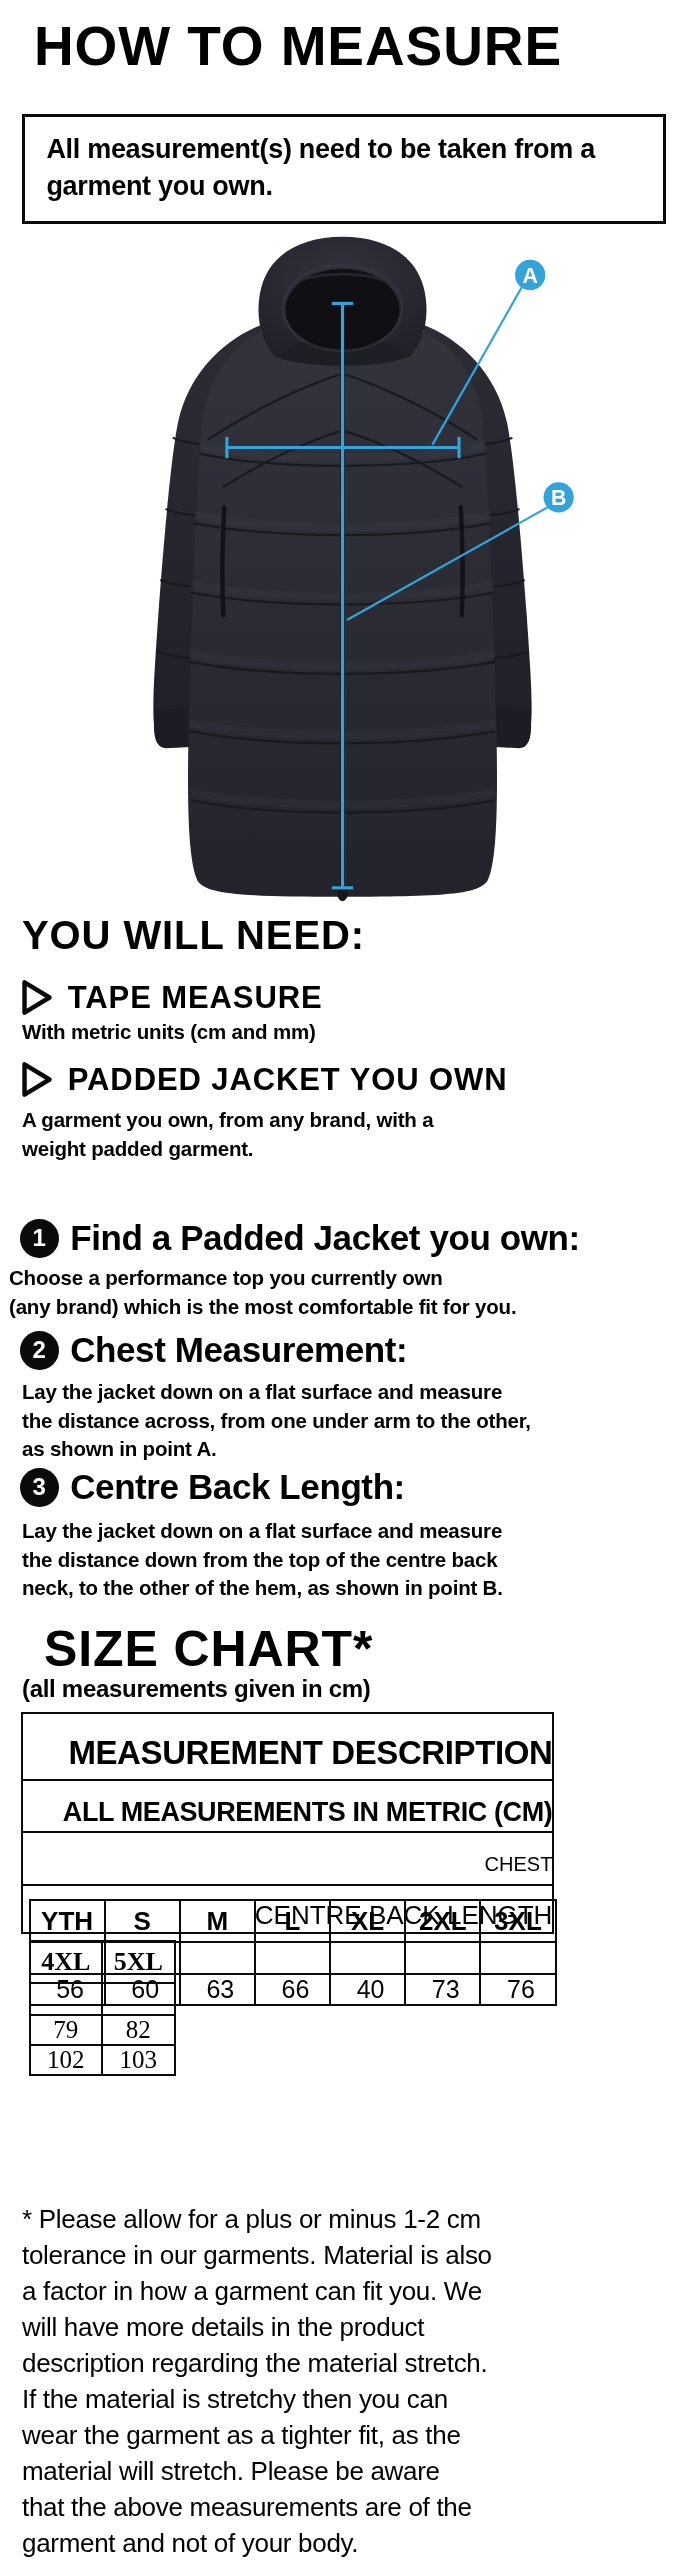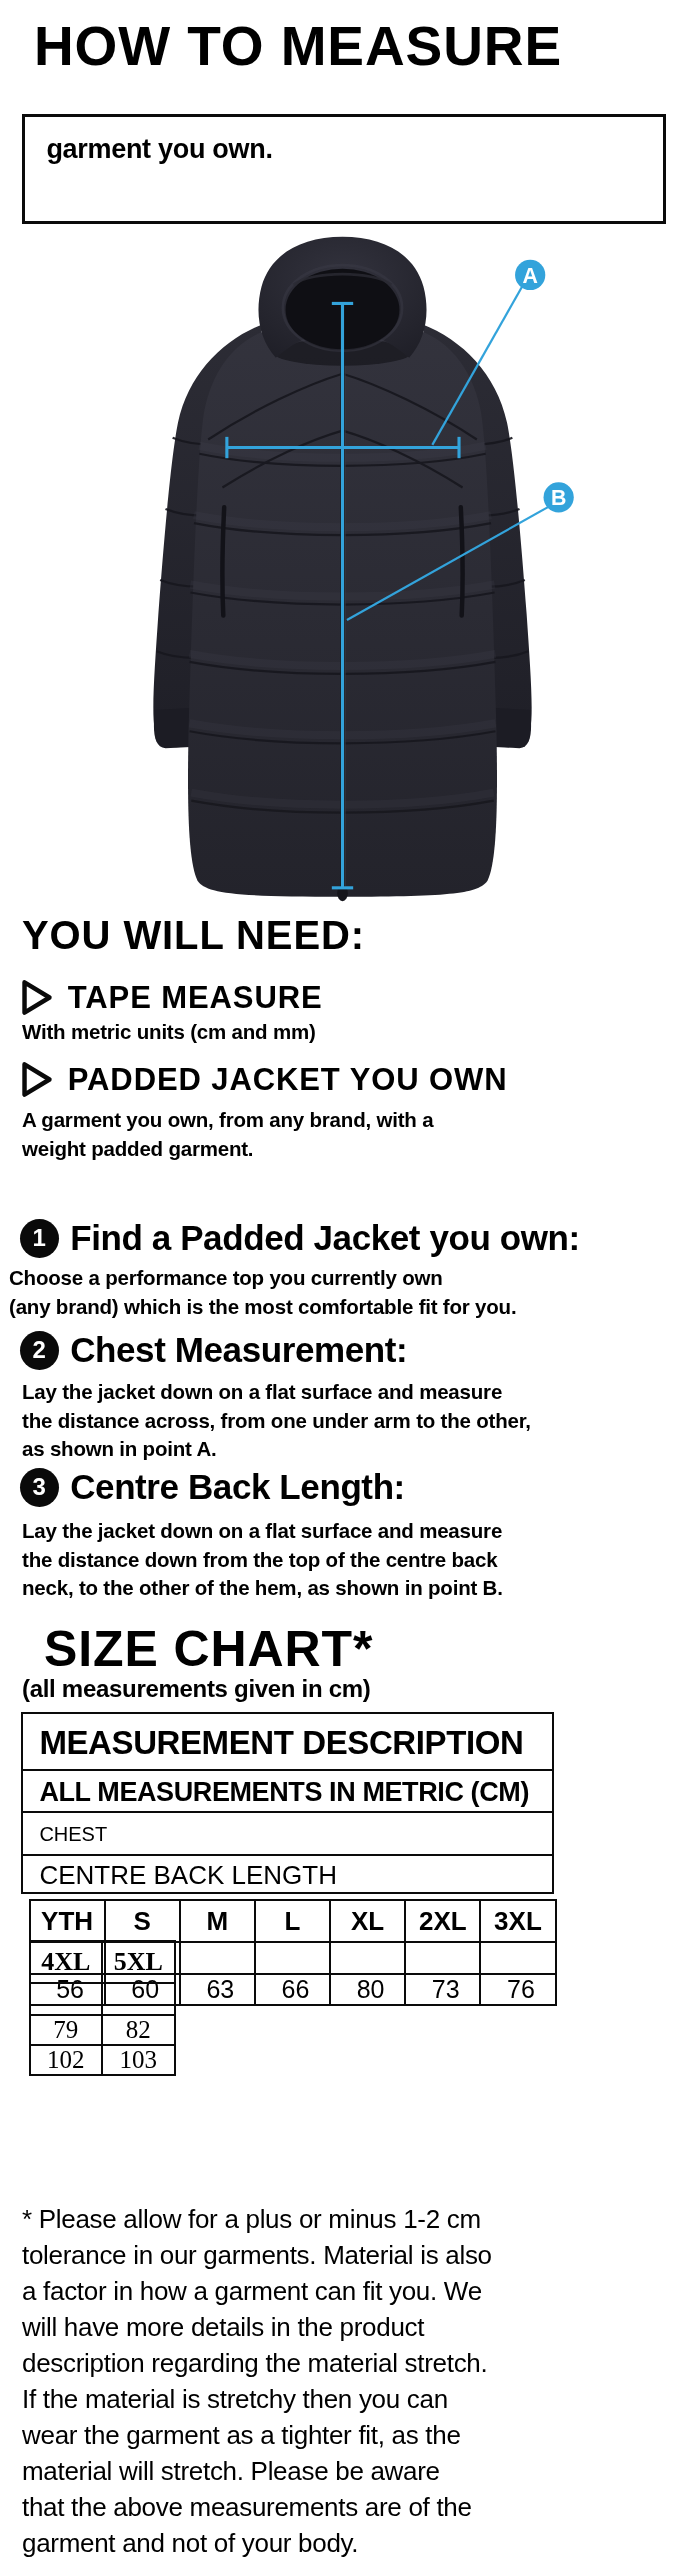--- a/index.html
+++ b/index.html
@@ -19,21 +19,21 @@
   .body-bold{font-size:20.5px;font-weight:700;line-height:28.5px;letter-spacing:-0.2px;white-space:nowrap;}
   .step-head{display:flex;align-items:center;gap:11.6px;}
   .step-num{width:39px;height:39px;border-radius:50%;background:#0a0a0a;color:#fff;
             display:flex;align-items:center;justify-content:center;
             font-size:24px;font-weight:700;flex:0 0 auto;}
   .step-title{font-size:35px;font-weight:800;letter-spacing:-0.4px;white-space:nowrap;}
   .sc-head{left:22px;top:1620px;font-size:50px;margin-left:22px;}
   .sc-sub{left:22px;top:1675px;font-size:24px;font-weight:700;letter-spacing:-0.3px;}
   table{border-collapse:collapse;table-layout:fixed;}
   .desc-table{left:21.4px;top:1712px;width:533px;}
-  .desc-table td{border:2.7px solid #0a0a0a;padding:2px 0 0 16px;vertical-align:middle;}
+  .desc-table td{border:2.7px solid #0a0a0a;padding:12px 0 0 16px;vertical-align:middle;text-align:right;}
   .desc-hd{height:53px;font-size:33px;font-weight:700;letter-spacing:-0.4px;}
   .desc-r1{height:38px;font-size:27px;font-weight:700;letter-spacing:-0.4px;}
   .desc-r2{height:39px;font-size:20px;font-weight:400;}
   .desc-r3{height:34px;font-size:26px;font-weight:400;}
   .size-table{left:28.5px;top:1899px;width:528px;}
   .size-table td,.size-table th{border:2.7px solid #0a0a0a;text-align:center;vertical-align:middle;padding:0;}
   .size-table th{height:40px;font-size:26px;font-weight:700;}
   .row-empty td{height:30px;}
   .row-val td{height:28px;font-size:25px;font-weight:400;padding-left:6px;}
   .size-table2{left:28.5px;top:1940px;width:147px;font-family:Liberation Serif, serif;}
@@ -43,20 +43,21 @@
   .fn-line{font-size:26px;font-weight:400;line-height:36px;letter-spacing:-0.3px;white-space:nowrap;}
 </style>
 </head>
 <body>
 
 <div class="page">
 
   <div class="abs h-black h1">HOW TO MEASURE</div>
 
   <div class="abs notice-box">
+    <div class="notice-line">All measurement(s) need to be taken from a</div>
     <div class="notice-line">garment you own.</div>
   </div>
 
   <div class="abs figure">
     <svg width="507" height="675" viewBox="0 0 570 758">
       <defs>
         <linearGradient id="bodyGrad" x1="0" y1="0" x2="0" y2="1">
           <stop offset="0" stop-color="#33333d"></stop>
             <stop offset="1" stop-color="#23232b"></stop>
         </linearGradient>
@@ -240,21 +241,21 @@
         <td></td>
           <td></td>
           <td></td>
         <td></td>
       </tr>
       <tr class="row-val">
         <td>56</td>
         <td>60</td>
         <td>63</td>
         <td>66</td>
-        <td>80</td>
+        <td>40</td>
         <td>73</td>
         <td>76</td>
       </tr>
     </tbody>
   </table>
 
   <table class="size-table2 abs">
     <tbody>
       <tr>
         <th>4XL</th>

